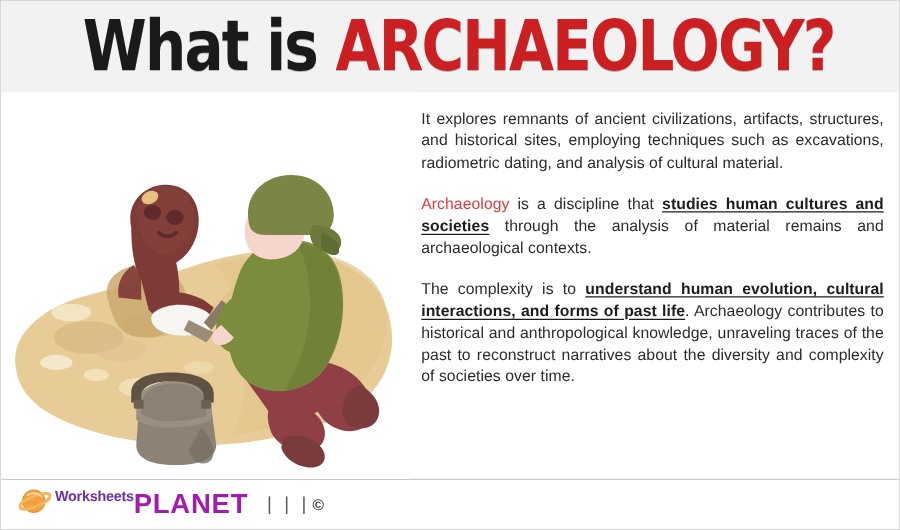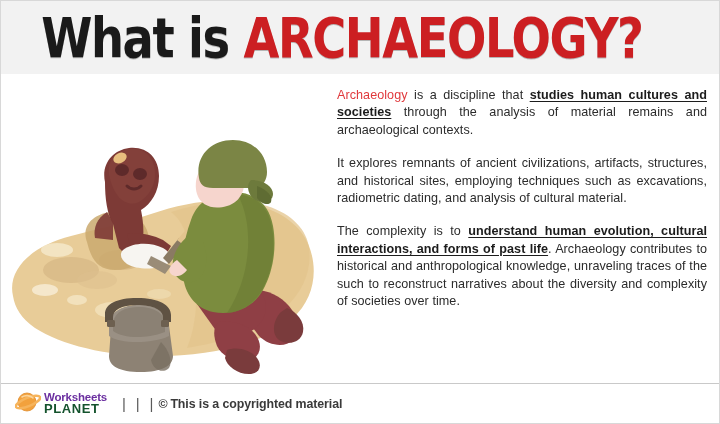--- a/index.html
+++ b/index.html
@@ -16,21 +16,21 @@
     background:#ffffff;
     box-sizing:border-box;
     border:1px solid #d8d8d8;
     display:flex;flex-direction:column;
   }
 
   
   .header{
     height:73px;flex:0 0 73px;
     background:#f2f2f2;
-    display:flex;align-items:center;justify-content:flex-start;
+    display:flex;align-items:center;justify-content:center;
     overflow:hidden;
     position:relative;
     padding-left:14px;
   }
   .title{
     white-space:nowrap;
     font-family:"Liberation Sans Narrow","DejaVu Sans Condensed","Liberation Sans",sans-serif;
     font-weight:700;
     font-size:56px;
     line-height:56px;
@@ -87,30 +87,30 @@
     box-sizing:border-box;
     overflow:hidden;
   }
   .logo{
     display:flex;align-items:center;
     flex:0 0 auto;
     margin-right:10px;
   }
   .logo-planet{flex:0 0 auto;margin-right:3px;}
   .logo-words{
-    display:flex;flex-direction:column;
+    display:flex;
     line-height:1;
     justify-content:space-between;
   }
   .logo-top{
     font-size:11.5px;font-weight:700;color:#6b2fa0;
     letter-spacing:-.2px;
   }
   .logo-bottom{
-    font-size:13px;font-weight:700;color:#14532d;
+    font-size:22px;font-weight:700;color:#a21caf;
     letter-spacing:.6px;margin-top:-1px;
   }
   .foot-text{
     font-size:12.4px;font-weight:700;color:#3a3a3a;
     white-space:nowrap;
     letter-spacing:-.1px;
     display:flex;align-items:center;
   }
   .sep{
     color:#5a5a5a;font-weight:400;
@@ -233,25 +233,25 @@
                    C120 231 112 236 112 243 L112 248 L104 248 Z" fill="#5f5243"></path>
           <rect x="106" y="246" width="8" height="7" rx="1.5" fill="#6d6050"></rect>
           <rect x="160" y="246" width="8" height="7" rx="1.5" fill="#6d6050"></rect>
           <path d="M160 268 C168 276 172 288 168 294 C162 300 152 296 150 286 Z" fill="#796f62" opacity="0.8"></path>
         </g>
       </svg>
     </div>
 
     <div class="text-col">
 
+      <p class="para"><span>It explores remnants of ancient civilizations, artifacts, structures, and historical sites, employing techniques such as excavations, radiometric dating, and analysis of cultural material.</span></p>
+
       <p class="para"><span class="kw-red">Archaeology</span><span> is a discipline that </span><span class="kw-bold">studies human cultures and societies</span><span> through the analysis of material remains and archaeological contexts.</span></p>
 
-      <p class="para"><span>It explores remnants of ancient civilizations, artifacts, structures, and historical sites, employing techniques such as excavations, radiometric dating, and analysis of cultural material.</span></p>
-
-      <p class="para"><span>The complexity is to </span><span class="kw-bold">understand human evolution, cultural interactions, and forms of past life</span><span>. Archaeology contributes to historical and anthropological knowledge, unraveling traces of the such to reconstruct narratives about the diversity and complexity of societies over time.</span></p>
+      <p class="para"><span>The complexity is to </span><span class="kw-bold">understand human evolution, cultural interactions, and forms of past life</span><span>. Archaeology contributes to historical and anthropological knowledge, unraveling traces of the past to reconstruct narratives about the diversity and complexity of societies over time.</span></p>
 
     </div>
   </div>
 
   <div class="footer">
 
     <div class="logo">
       <span class="logo-planet">
         <svg width="26" height="24" viewBox="0 0 26 24">
           <circle cx="12" cy="12" r="9" fill="#f2a13c"></circle>
@@ -264,18 +264,17 @@
         <span class="logo-top">Worksheets</span>
         <span class="logo-bottom">PLANET</span>
       </span>
     </div>
 
     <div class="foot-text">
       <span class="sep">|</span>
       <span class="sep">|</span>
       <span class="sep">|</span>
       <span class="copy-mark">©</span>
-      <span>This is a copyrighted material</span>
     </div>
 
   </div>
 
 </div>
 
 </body></html>

